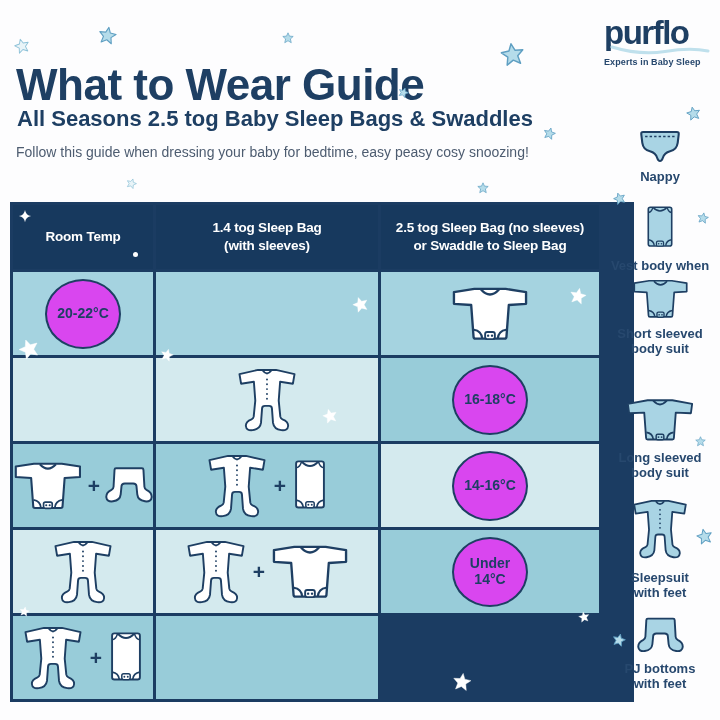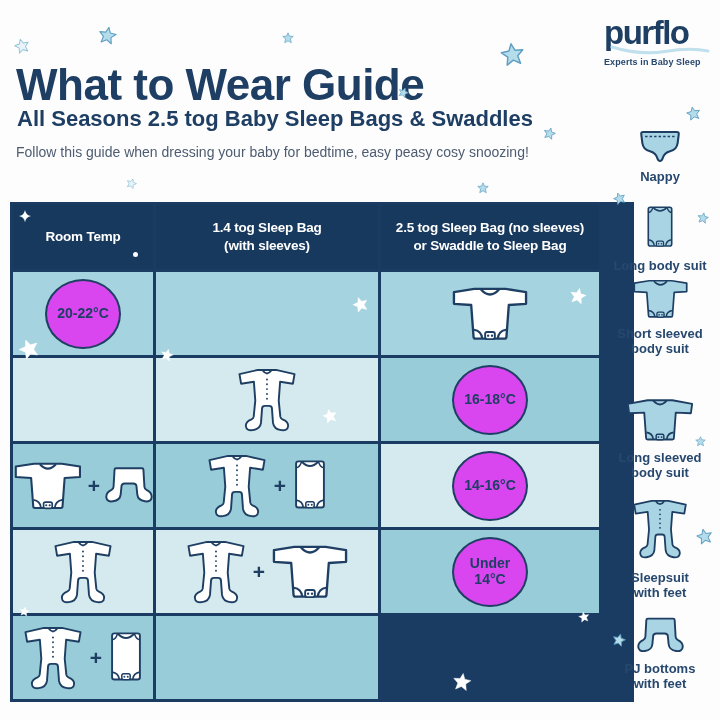--- a/index.html
+++ b/index.html
@@ -202,21 +202,21 @@
       <div class="legend-item" style="top: 128px;">
         <svg class="garment" width="46" height="37">
           <use href="#sym-nappy" width="100%" height="100%"></use>
         </svg>
         <div class="legend-label">Nappy</div>
       </div>
       <div class="legend-item" style="top: 201px;">
         <svg class="garment" width="32" height="53">
           <use href="#sym-vest" width="100%" height="100%"></use>
         </svg>
-        <div class="legend-label">Long body suit</div>
+        <div class="legend-label">Vest body when</div>
       </div>
       <div class="legend-item" style="top: 276px;">
         <svg class="garment" width="57" height="46">
           <use href="#sym-bs-short" width="100%" height="100%"></use>
         </svg>
         <div class="legend-label">Short sleeved
 body suit</div>
       </div>
       <div class="legend-item" style="top: 394px;">
         <svg class="garment" width="68" height="52">

